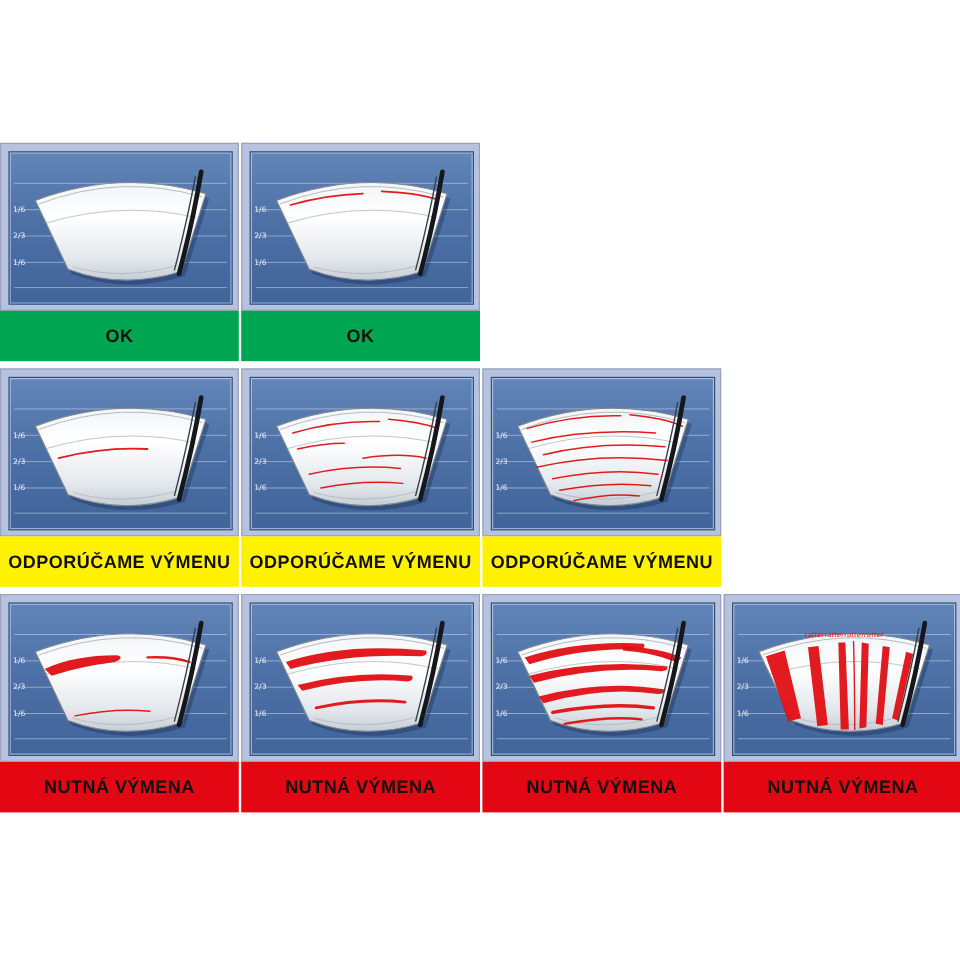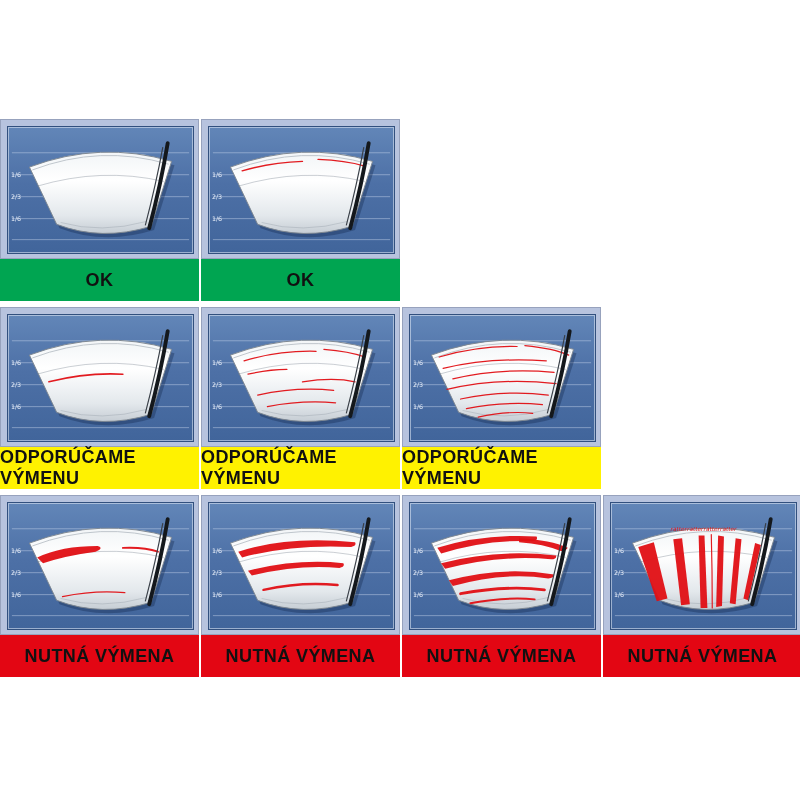--- a/index.html
+++ b/index.html
@@ -19,21 +19,21 @@
   }
   .panel{
     position:relative;width:100%;height:100%;
     background:linear-gradient(180deg,#6286b8 0%,#4d70a6 45%,#41659b 100%);
     border:1px solid #32507e;
     box-shadow:inset 0 0 0 1px rgba(230,237,248,0.55);
   }
   .panel svg{position:absolute;left:0;top:0;width:100%;height:100%;display:block;}
   .band{
     height:42px;display:flex;align-items:center;justify-content:center;
-    font-weight:bold;font-size:18px;color:#111;letter-spacing:0.4px;
+    font-weight:bold;font-size:15px;color:#111;letter-spacing:0.4px;
   }
 </style>
 </head>
 <body>
 
 <div id="grid">
   <div class="row">
   <div class="unit">
     <div class="imgframe">
       <div class="panel">

